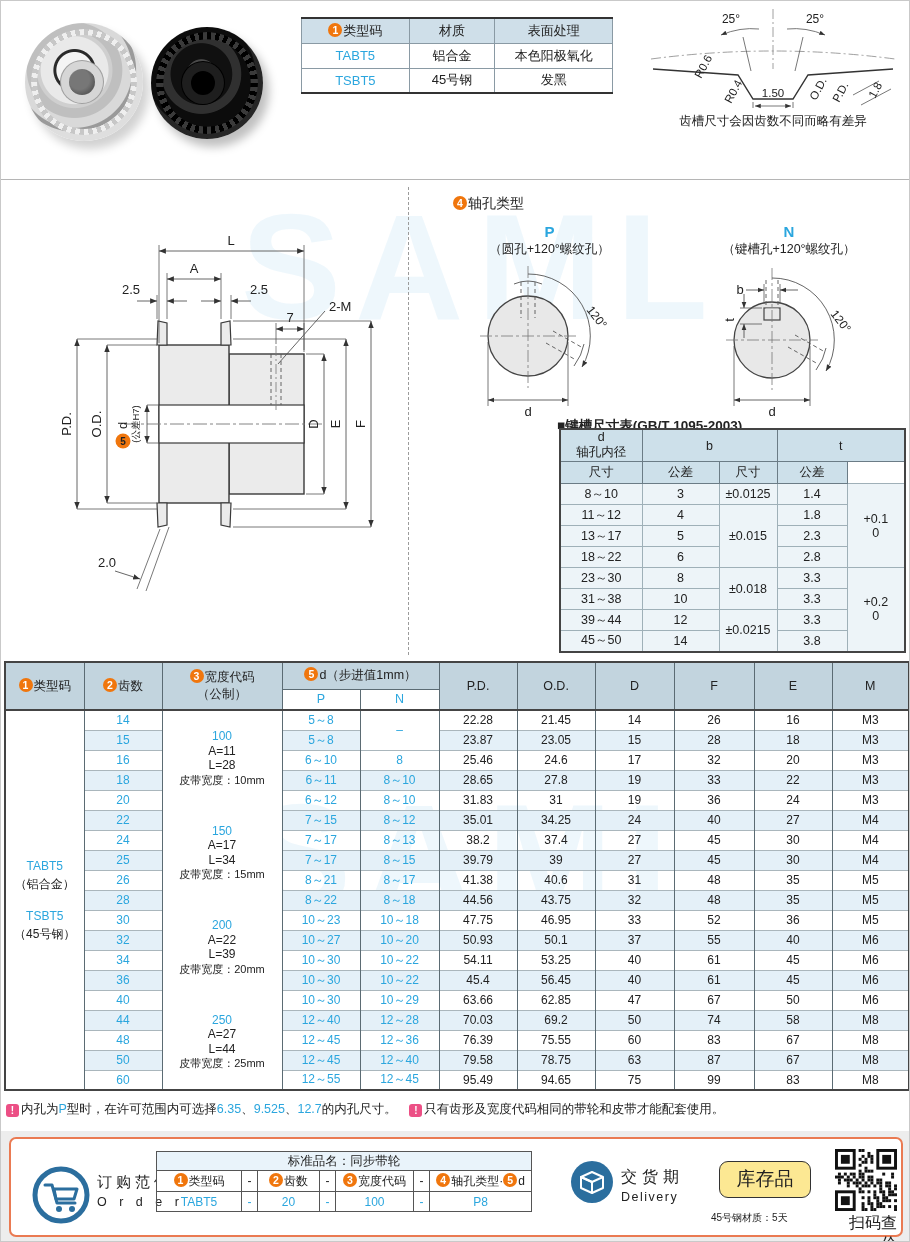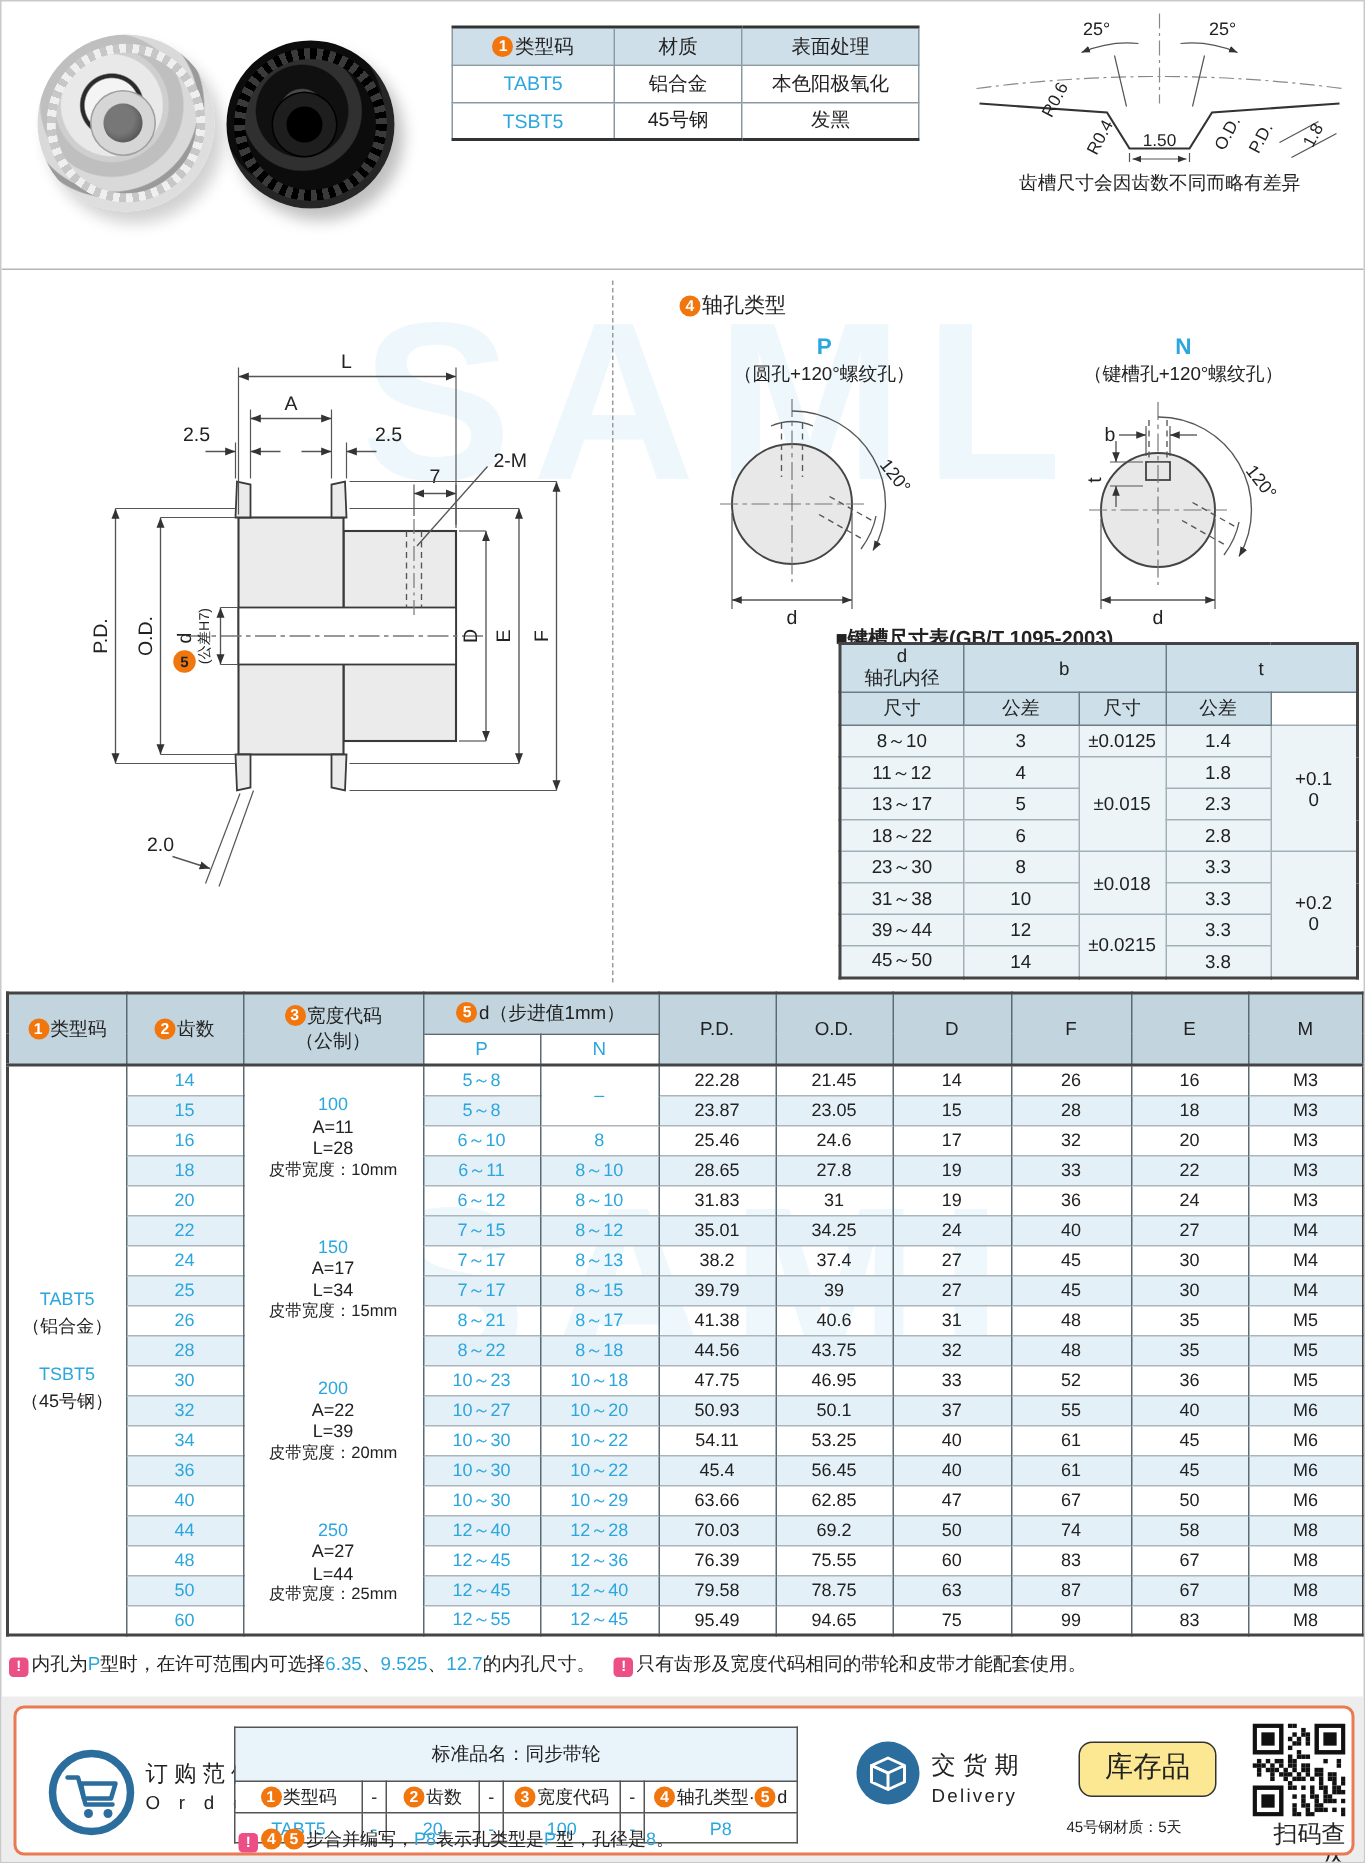--- a/index.html
+++ b/index.html
@@ -69,21 +69,21 @@
   #note-line { position:absolute; left:5px; top:1100px; font-size:12.5px; }
 
   
   #footer-strip { position:absolute; left:0; top:1130px; width:910px; height:112px; background:#ededed; }
   #footer-box { position:absolute; left:8px; top:6px; width:894px; height:100px; background:#fff; border:2px solid #ea7a52; border-radius:7px; }
   #cart-block { position:absolute; left:20px; top:26px; }
   #cart-text { position:absolute; left:86px; top:34px; font-size:15px; letter-spacing:4px; white-space:nowrap; }
   #cart-text .en { font-size:12.5px; letter-spacing:4.5px; margin-top:3px; }
   #order-table { position:absolute; left:145px; top:12px; border-collapse:collapse; font-size:12px; text-align:center; }
   #order-table th, #order-table td { border:1px solid #555; font-weight:normal; }
-  #order-table .ot-title { background:#e9f3fa; height:36px; font-size:12.5px; }
+  #order-table .ot-title { background:#e9f3fa; height:19px; font-size:12.5px; }
   #order-table .ot-h { height:21px; background:#fff; }
   #order-table td { height:20px; color:#2ba6de; }
   #order-note { position:absolute; left:148px; top:79px; font-size:12px; }
   #dlv-block { position:absolute; left:558px; top:20px; }
   #dlv-text { position:absolute; left:610px; top:28px; white-space:nowrap; }
   #dlv-text .cn { font-size:16px; letter-spacing:5px; }
   #dlv-text .en { font-size:12.5px; letter-spacing:1.5px; margin-top:2px; }
   #stock-badge { position:absolute; left:708px; top:22px; width:92px; height:37px; background:#fce893; border:1.5px solid #333; border-radius:9px; text-align:center; line-height:34px; font-size:19px; }
   #stock-note { position:absolute; left:700px; top:72px; font-size:10px; white-space:nowrap; }
   #qr { position:absolute; left:824px; top:10px; }
@@ -705,21 +705,20 @@
               <td>TABT5</td>
               <td>-</td>
               <td>20</td>
               <td>-</td>
               <td>100</td>
               <td>-</td>
               <td>P8</td>
             </tr>
           </tbody>
       </table>
-      <div id="order-note"><span class="alert">!</span><span class="circ">4</span><span class="circ">5</span><span>步合并编写，</span><span class="b">P8</span><span>表示孔类型是</span><span class="b">P</span><span>型，孔径是</span><span class="b">8</span><span>。</span></div>
 
       <svg id="dlv-block" width="46" height="46" viewBox="0 0 46 46">
         <circle cx="23" cy="23" r="21" fill="#2b6e9e"></circle>
         <path d="M12,18 L23,13 L34,18 L23,23 z" fill="none" stroke="#fff" stroke-width="2" stroke-linejoin="round"></path>
         <path d="M12,18 L12,29 L23,34 L23,23 z" fill="none" stroke="#fff" stroke-width="2" stroke-linejoin="round"></path>
         <path d="M34,18 L34,29 L23,34" fill="none" stroke="#fff" stroke-width="2" stroke-linejoin="round"></path>
       </svg>
       <div id="dlv-text">
         <div class="cn">交货期</div>
         <div class="en">Delivery</div>

